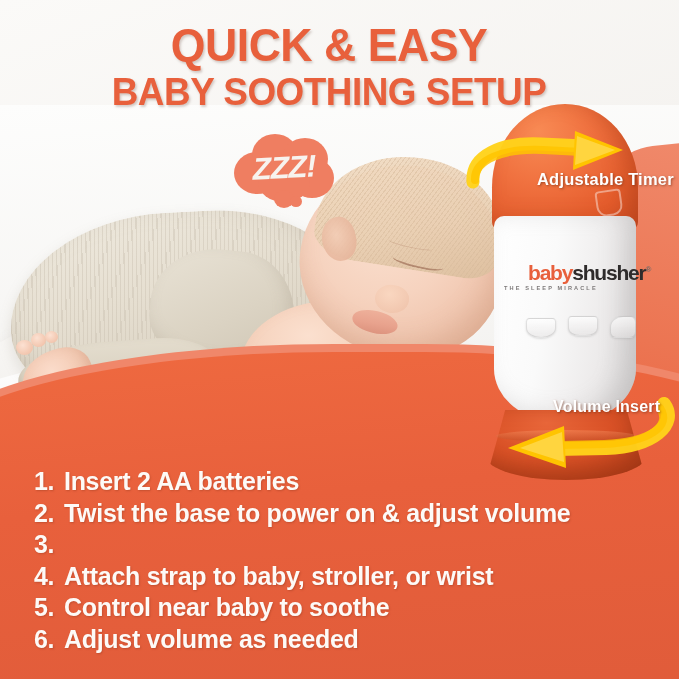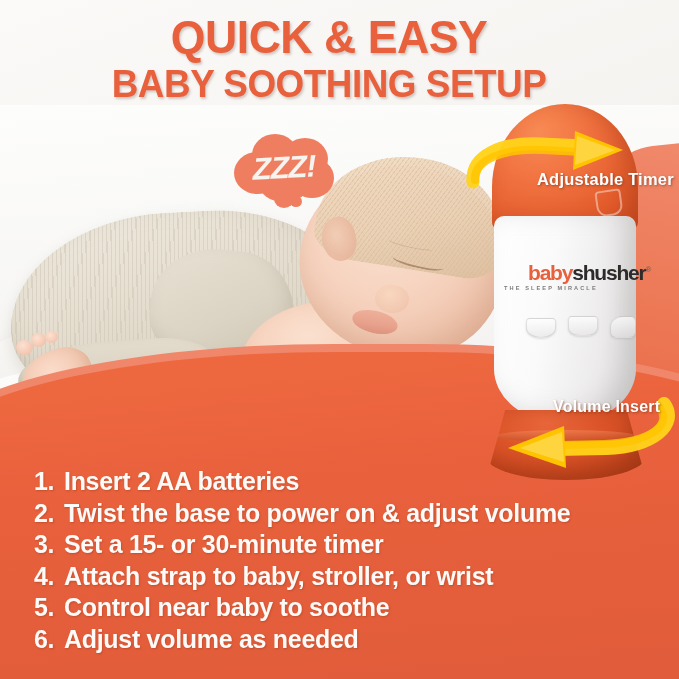--- a/index.html
+++ b/index.html
@@ -13,21 +13,21 @@
   #stage {
     position: relative;
     width: 679px; height: 679px;
     overflow: hidden;
     background: linear-gradient(160deg, #fbfaf8 0%, #f4f2ef 45%, #efedea 100%);
   }
 
   
   .headline-block {
     position: absolute;
-    left: 0; top: 14px;
+    left: 0; top: 22px;
     width: 658px;
     text-align: center;
     z-index: 40;
   }
   .headline-1, .headline-2 {
     color: #e8603c;
     font-weight: 700;
     letter-spacing: -0.5px;
     line-height: 1.0;
     text-shadow: 1.5px 2px 2.5px rgba(120,90,80,0.30);
@@ -497,21 +497,20 @@
     <div class="step">
       <span class="step-num">1.</span>
       <span class="step-text">Insert 2 AA batteries</span>
     </div>
     <div class="step">
       <span class="step-num">2.</span>
       <span class="step-text">Twist the base to power on &amp; adjust volume</span>
     </div>
     <div class="step">
       <span class="step-num">3.</span>
-      <span class="step-text">Set a 15- or 30-minute timer</span>
     </div>
     <div class="step">
       <span class="step-num">4.</span>
       <span class="step-text">Attach strap to baby, stroller, or wrist</span>
     </div>
     <div class="step">
       <span class="step-num">5.</span>
       <span class="step-text">Control near baby to soothe</span>
     </div>
     <div class="step">

